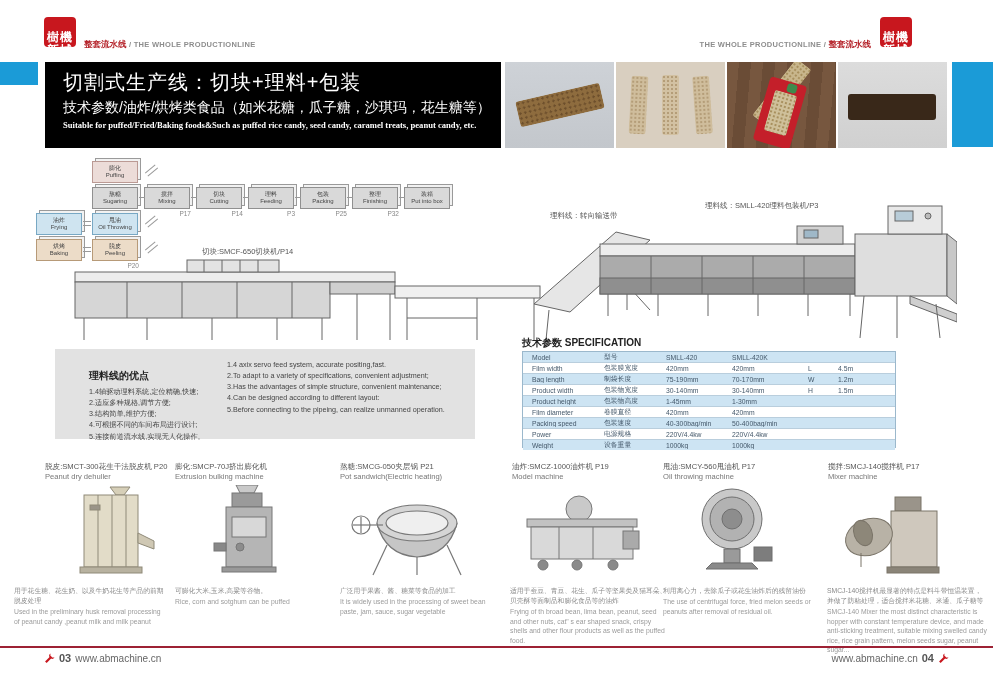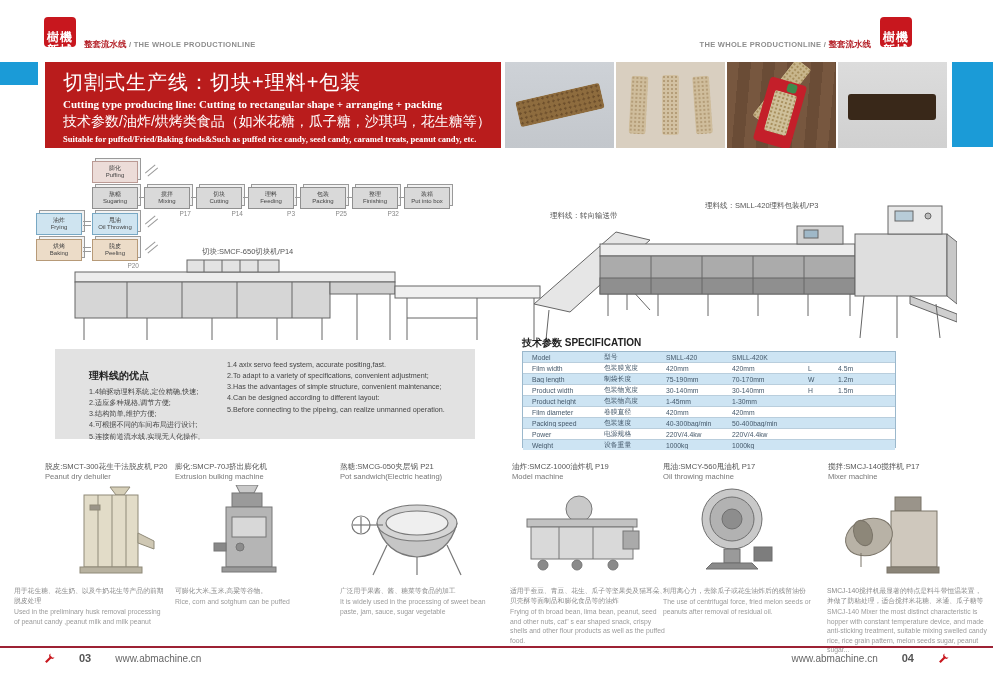--- a/index.html
+++ b/index.html
@@ -9,21 +9,21 @@
   
   .seal{position:absolute;width:32px;height:30px;background:#c8171e;border-radius:4px;
         color:#fff;font-size:12px;line-height:13px;font-weight:bold;text-align:center;
         padding:14px 1px;box-sizing:border-box;word-break:break-all;overflow:hidden;letter-spacing:1px;}
   .hdr-txt{position:absolute;top:39px;font-size:7.5px;white-space:nowrap;}
   .hdr-txt .cn{color:#b5232a;font-weight:bold;font-size:8.5px;}
   .hdr-txt .en{color:#8d8d8d;font-weight:bold;letter-spacing:.3px;}
 
   
   .sq{position:absolute;background:#1b9bd7;}
-  .title-block{position:absolute;left:45px;top:62px;width:456px;height:86px;background:#b91c1c;
+  .title-block{position:absolute;left:45px;top:62px;width:456px;height:86px;background:#000000;
                color:#fff;box-sizing:border-box;padding:7px 8px 0 18px;}
   .t1{font-size:20px;letter-spacing:1px;}
   .t2{font-family:"Liberation Serif",serif;font-weight:bold;font-size:11px;margin-top:2px;}
   .t3{font-size:14px;margin-top:3px;}
   .t4{font-family:"Liberation Serif",serif;font-weight:bold;font-size:8.6px;margin-top:3px;}
 
   
   .photo{position:absolute;top:62px;height:86px;width:109px;overflow:hidden;}
   .bar{position:absolute;border-radius:3px;}
 
@@ -62,21 +62,21 @@
   .mcol{position:absolute;top:462px;width:150px;}
   .mcap-cn{font-size:7.6px;color:#555;white-space:nowrap;}
   .mcap-en{font-size:7.6px;color:#777;white-space:nowrap;}
   .mphoto{margin-top:4px;width:145px;height:96px;display:flex;align-items:flex-end;justify-content:center;}
   .mdesc{position:absolute;top:586px;}
   .mdesc-cn{font-size:6.8px;color:#8a8a8a;line-height:1.5;}
   .mdesc-en{font-size:6.8px;color:#9b9b9b;line-height:1.4;margin-top:1px;}
 
   
   .foot-line{position:absolute;left:0;top:646px;width:993px;height:2px;background:#9d2134;}
-  .foot{position:absolute;top:652px;font-size:10px;color:#666;display:flex;align-items:center;gap:24px;}
+  .foot{position:absolute;top:652px;font-size:10px;color:#666;display:flex;align-items:center;gap:4px;}
   .pageno{font-weight:bold;font-size:11px;color:#555;}
   .ld-label{font-size:7.5px;fill:#555;}
 </style>
 </head>
 <body>
 
 <div class="page">
 
   <div class="seal" style="left:44px;top:17px;">
     <span>樹機新械</span>
@@ -87,21 +87,20 @@
   <div class="hdr-txt" style="right:122px;left:auto;margin-left:24px;">
     <span class="en">THE WHOLE PRODUCTIONLINE / </span><span class="cn">整套流水线</span>
   </div>
   <div class="seal" style="left:880px;top:17px;">
     <span>樹機新械</span>
   </div>
 
   <div class="sq" style="left:0;top:62px;width:38px;height:23px;"></div>
   <div class="title-block">
     <div class="t1">切割式生产线：切块+理料+包装</div>
-    <div class="t2">Cutting type producing line:  Cutting to rectangular shape + arranging + packing</div>
     <div class="t3">技术参数/油炸/烘烤类食品（如米花糖，瓜子糖，沙琪玛，花生糖等）</div>
     <div class="t4">Suitable for puffed/Fried/Baking foods&amp;Such as puffed rice candy, seed candy, caramel treats, peanut candy, etc.</div>
   </div>
 
   <div class="photo" style="left:505px;background:linear-gradient(#ced2d7,#c3c7cc);">
     <div class="bar" style="left:12px;top:30px;width:86px;height:26px;transform:rotate(-13deg);background:#8e6c3e radial-gradient(#6d4f2c 1.2px,transparent 1.3px);background-size:5px 5px;"></div>
   </div>
   <div class="photo" style="left:616px;background:#d9cfc0;">
     <div class="bar" style="left:14px;top:14px;width:17px;height:58px;transform:rotate(3deg);background:#cfbd9c radial-gradient(#b49d78 1px,transparent 1.1px);background-size:4px 4px;"></div>
     <div class="bar" style="left:46px;top:13px;width:17px;height:60px;background:#d2c1a2 radial-gradient(#b49d78 1px,transparent 1.1px);background-size:4px 4px;"></div>

